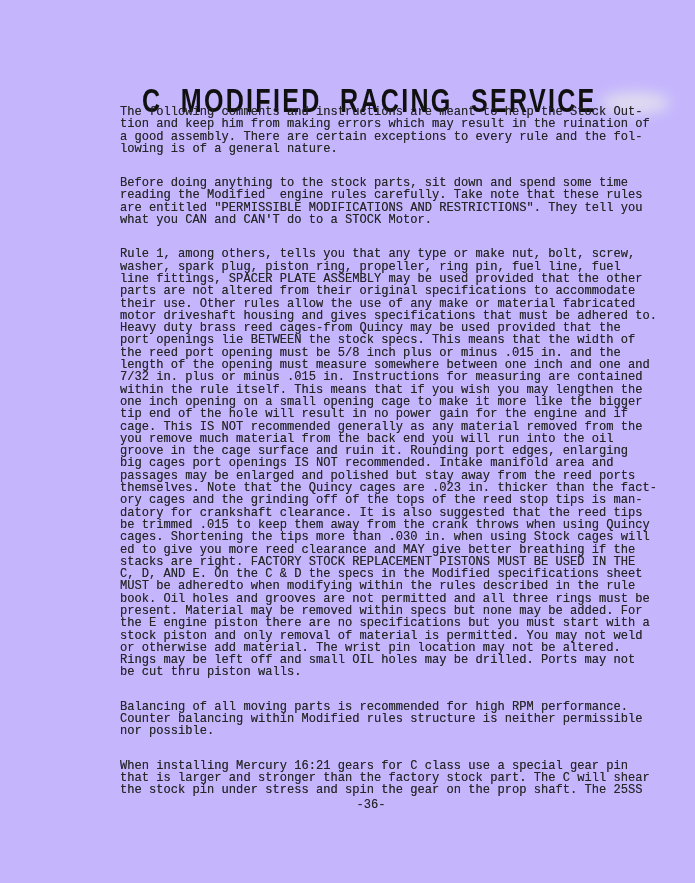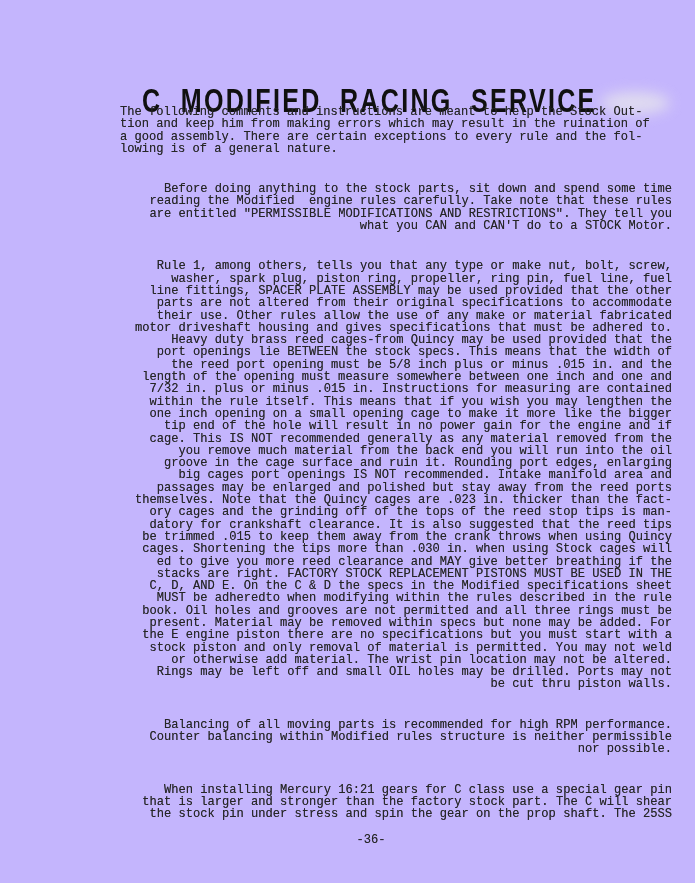--- a/index.html
+++ b/index.html
@@ -40,28 +40,28 @@
   }
   .content {
     position: absolute;
     left: 120px; top: 106px;
     width: 552px;
     font-size: 12.1px;
     line-height: 12.3px;
     text-shadow: 0 0 0.4px rgba(30,30,30,0.55);
   }
   .subtitle { margin-bottom: 24.6px; white-space: pre; }
-  .para + .para { margin-top: 28px; text-align: right; }
+  .para + .para { margin-top: 22px; }
   .line { white-space: pre; }
   .ul {
     text-underline-offset: 2px;
     text-decoration-thickness: 1px;
   }
   .page-number {
-    margin-top: 13px;
+    margin-top: 2px;
     width: 552px;
     text-align: center;
     transform: translateX(-25px);
   }
 </style>
 </head>
 <body>
 
 <div class="page">
   <div class="smudge"></div>

